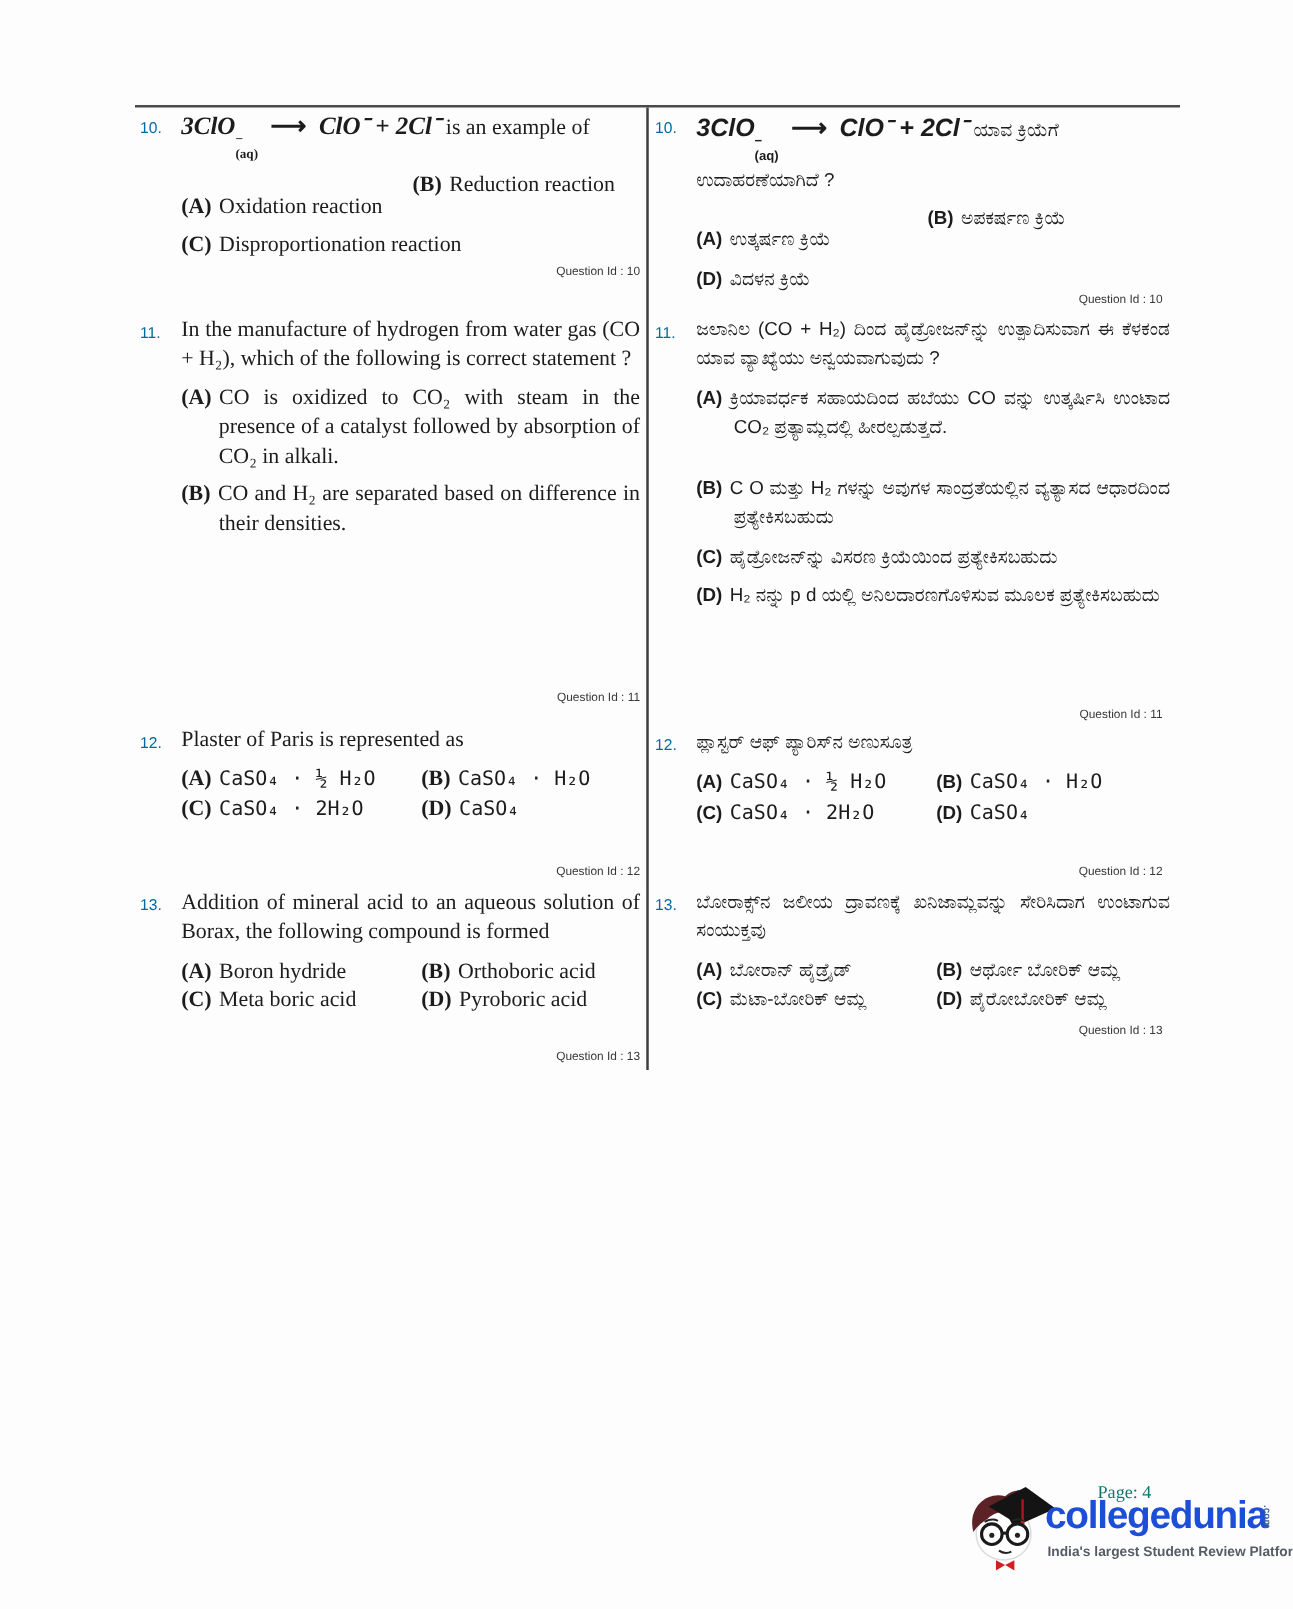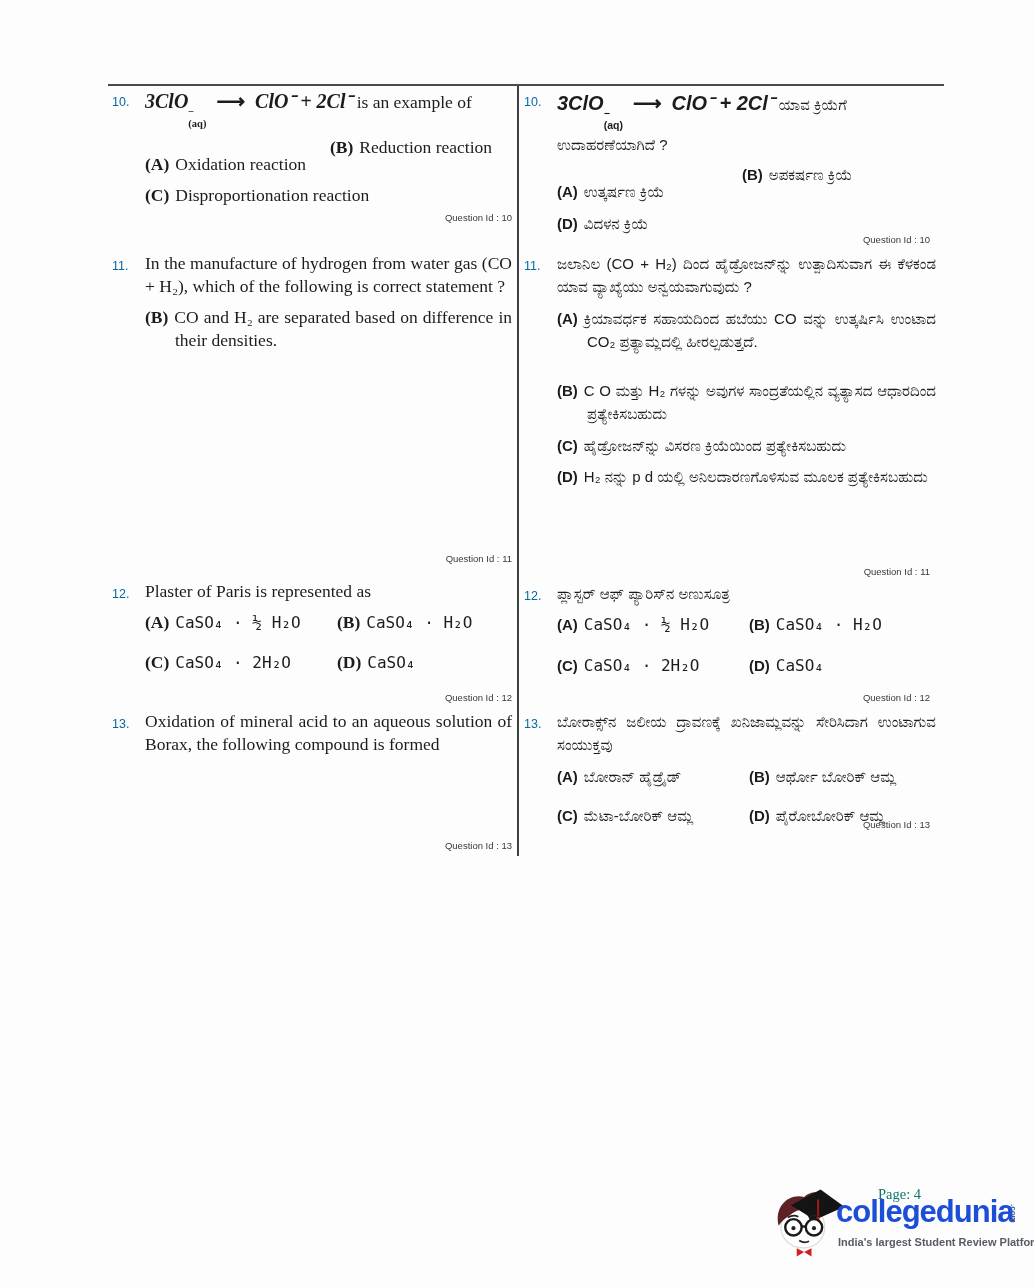--- a/index.html
+++ b/index.html
@@ -29,21 +29,21 @@
     font-size:10.5px; line-height:1.1; vertical-align:-7px; font-style:normal;
   }
   .arrow { font-style:normal; padding:0 10px; }
 
   .opt { margin-top:7px; }
   .kn .opt { margin-top:8px; }
   .olabel { font-weight:bold; margin-right:6px; }
   .opt-pair { display:flex; margin-top:7px; }
   .opt-pair .o1 { width:185px; margin-top:17px; }
   .opt-pair .o2 { margin-top:0; }
-  .opt-grid { display:grid; grid-template-columns:192px auto; row-gap:16px; margin-top:8px; }
+  .opt-grid { display:grid; grid-template-columns:192px auto; margin-top:8px; }
   .opt-grid .opt { margin-top:0; }
   .hang { padding-left:30px; text-indent:-30px; text-align:justify; }
   .chem { font-family:"DejaVu Sans Mono", monospace; font-size:16px; }
 
   .qid {
     position:absolute; font-family:"Liberation Sans", sans-serif;
     font-size:9.5px; color:#383838; white-space:nowrap;
   }
 
   .footer { position:absolute; left:768px; top:1176px; width:260px; height:95px; }
@@ -90,41 +90,48 @@
         <div class="opt o2"><b class="olabel">(B)</b><span>Reduction reaction</span></div>
       </div>
       <div class="opt"><b class="olabel">(C)</b><span>Disproportionation reaction</span></div>
     </div>
   </section>
 
   <section class="q en" style="left:112px; top:252px; width:400px;">
     <div class="qnum">11.</div>
     <div class="qbody">
       <div class="stem just">In the manufacture of hydrogen from water gas (CO + H₂), which of the following is correct statement ?</div>
+      <div class="opt hang"><b class="olabel">(A)</b><span>CO is oxidized to CO₂ with steam in the presence of a catalyst followed by absorption of CO₂ in alkali.</span></div>
       <div class="opt hang"><b class="olabel">(B)</b><span>CO and H₂ are separated based on difference in their densities.</span></div>
     </div>
   </section>
 
   <section class="q en" style="left:112px; top:580px; width:400px;">
     <div class="qnum">12.</div>
     <div class="qbody">
       <div class="stem">Plaster of Paris is represented as</div>
       <div class="opt-grid">
         <div class="opt"><b class="olabel">(A)</b><span class="chem">CaSO₄ · ½ H₂O</span></div>
         <div class="opt"><b class="olabel">(B)</b><span class="chem">CaSO₄ · H₂O</span></div>
         <div class="opt"><b class="olabel">(C)</b><span class="chem">CaSO₄ · 2H₂O</span></div>
         <div class="opt"><b class="olabel">(D)</b><span class="chem">CaSO₄</span></div>
       </div>
     </div>
   </section>
 
   <section class="q en" style="left:112px; top:710px; width:400px;">
     <div class="qnum">13.</div>
     <div class="qbody">
-      <div class="stem just">Oxidation of mineral acid to an aqueous solution of Borax, the following compound is formed</div>
+      <div class="stem just">Addition of mineral acid to an aqueous solution of Borax, the following compound is formed</div>
+      <div class="opt-grid">
+        <div class="opt"><b class="olabel">(A)</b><span>Boron hydride</span></div>
+        <div class="opt"><b class="olabel">(B)</b><span>Orthoboric acid</span></div>
+        <div class="opt"><b class="olabel">(C)</b><span>Meta boric acid</span></div>
+        <div class="opt"><b class="olabel">(D)</b><span>Pyroboric acid</span></div>
+      </div>
     </div>
   </section>
 
   <section class="q kn" style="left:524px; top:88px; width:412px;">
     <div class="qnum">10.</div>
     <div class="qbody">
       <div class="stem">
         <span class="math"><span>3ClO</span><span class="ss">
               <span>−</span>
               <span>(aq)</span>

